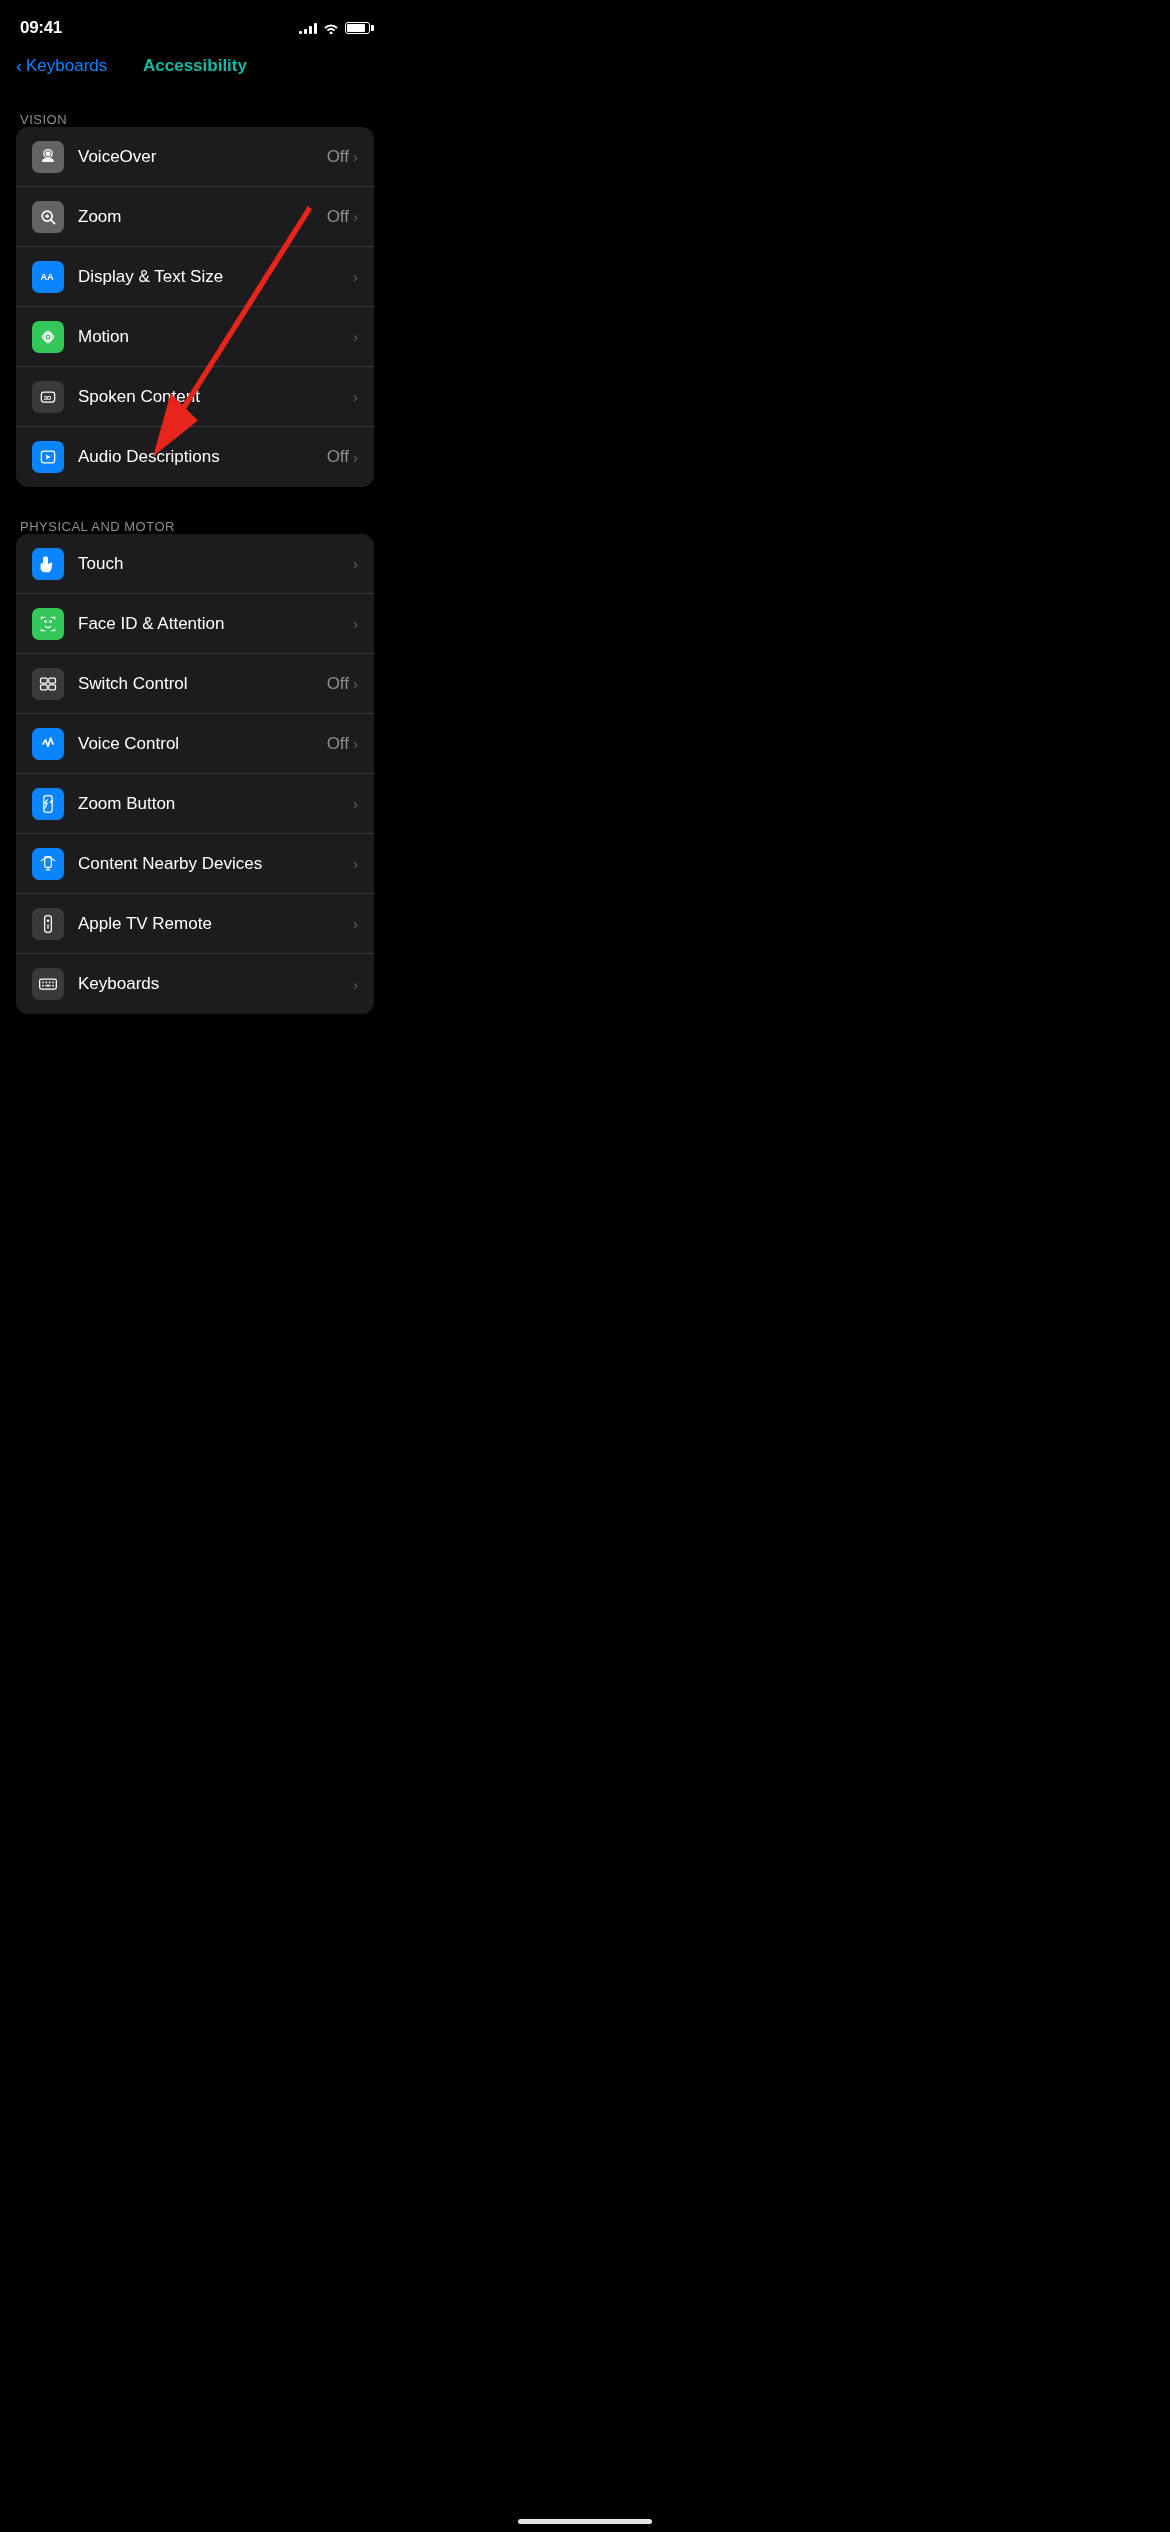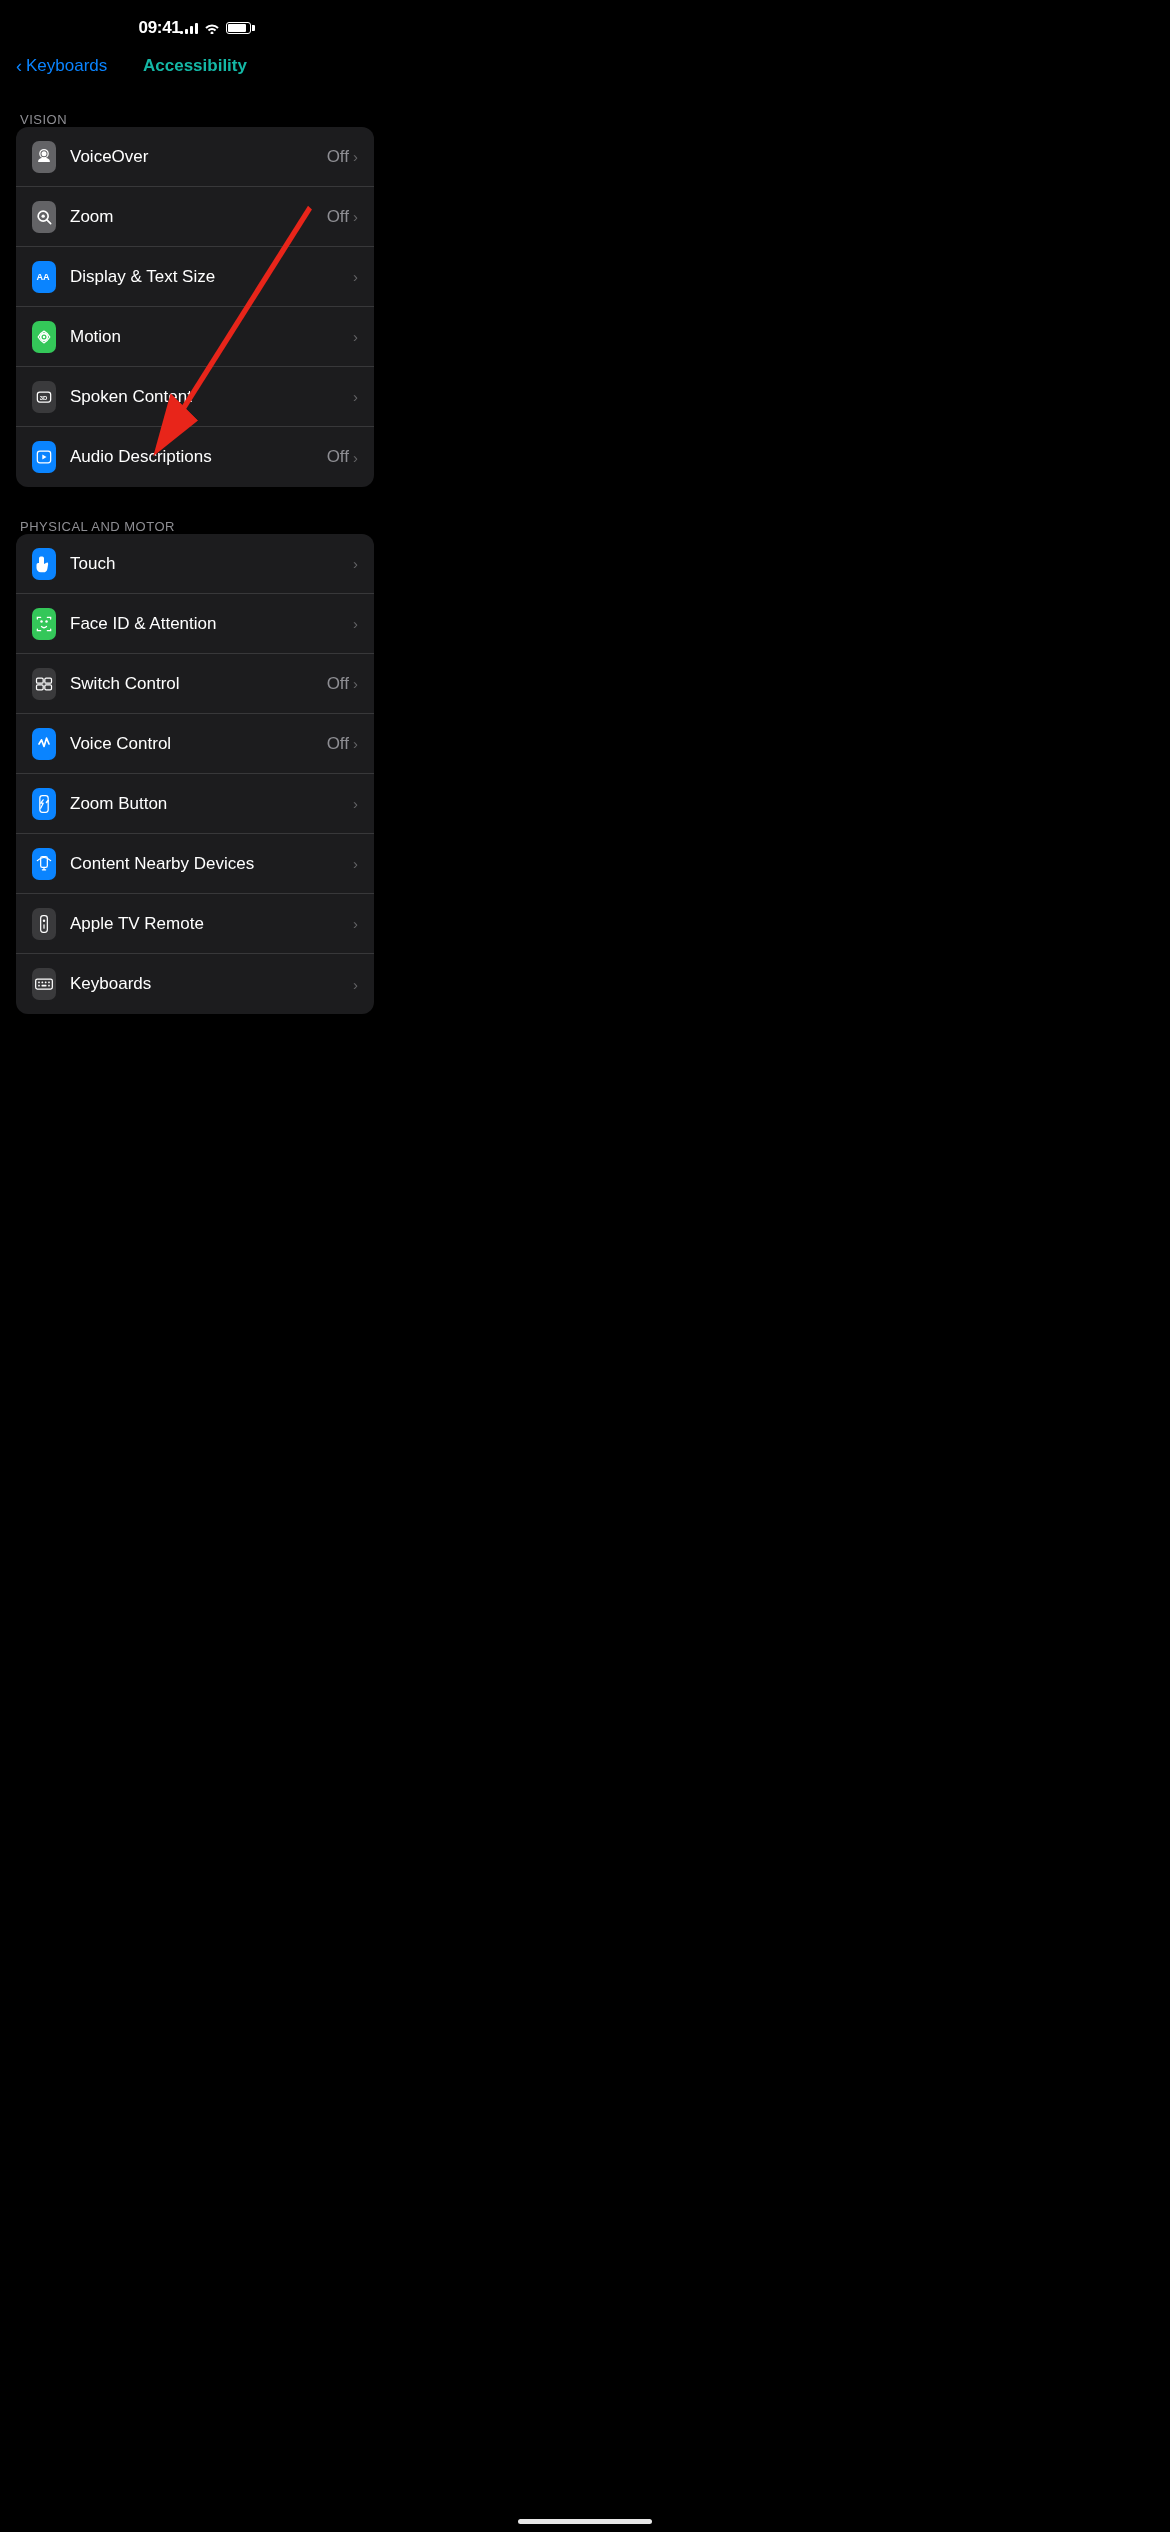--- a/index.html
+++ b/index.html
@@ -10,21 +10,21 @@
       color: #fff;
       font-family: -apple-system, 'SF Pro Display', 'Helvetica Neue', sans-serif;
       width: 390px;
       min-height: 844px;
       position: relative;
       overflow-x: hidden;
     }
 
     .status-bar {
       display: flex;
-      justify-content: center;
+      justify-content: space-between;
       align-items: center;
       padding: 14px 20px 6px 20px;
       height: 48px;
     }
 
     .status-time {
       font-size: 17px;
       font-weight: 600;
       letter-spacing: -0.3px;
     }
@@ -136,21 +136,21 @@
       border-bottom: 0.5px solid #38383a;
       position: relative;
       cursor: pointer;
     }
 
     .settings-row:last-child {
       border-bottom: none;
     }
 
     .row-icon {
-      width: 24px;
+      width: 32px;
       height: 32px;
       border-radius: 7px;
       margin-right: 14px;
       flex-shrink: 0;
       display: flex;
       align-items: center;
       justify-content: center;
       font-size: 16px;
     }
 

